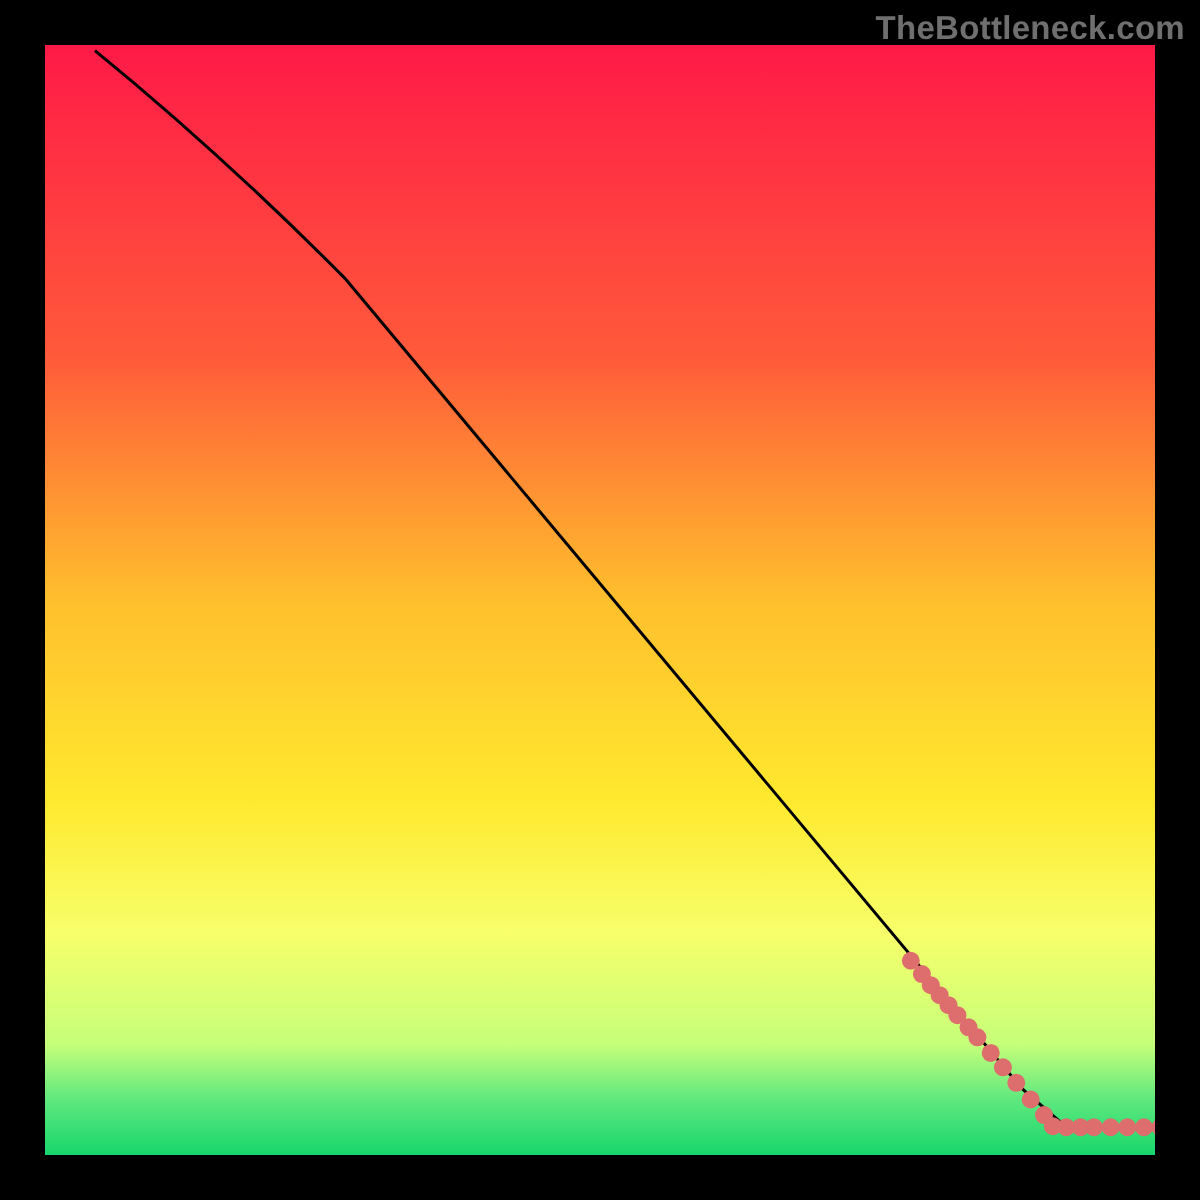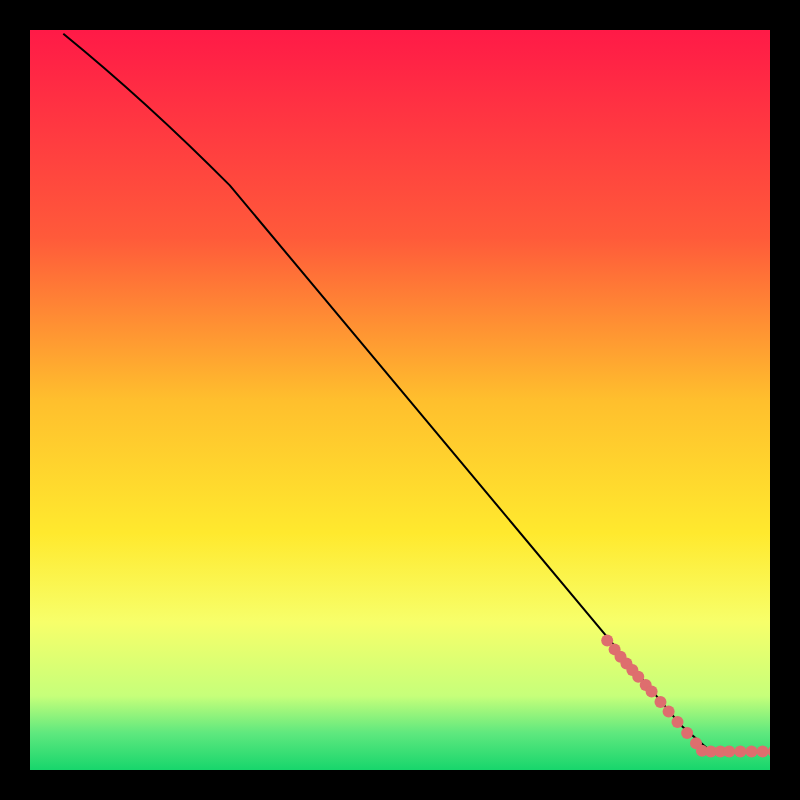--- a/index.html
+++ b/index.html
@@ -36,20 +36,21 @@
     user-select: none;
   }
   svg {
     display: block;
   }
 </style>
 </head>
 <body>
 
 <div class="frame">
+  <div class="watermark">TheBottleneck.com</div>
 
   <div class="plot">
     <svg id="chart-svg" width="740" height="740" viewBox="0 0 740 740">
       <defs>
         <linearGradient id="bg-grad" x1="0" y1="0" x2="0" y2="1">
             <stop offset="0%" stop-color="#ff1a47"></stop>
             <stop offset="28%" stop-color="#ff5a3a"></stop>
             <stop offset="50%" stop-color="#ffbf2d"></stop>
             <stop offset="68%" stop-color="#ffe92e"></stop>
             <stop offset="80%" stop-color="#f7ff6a"></stop>

